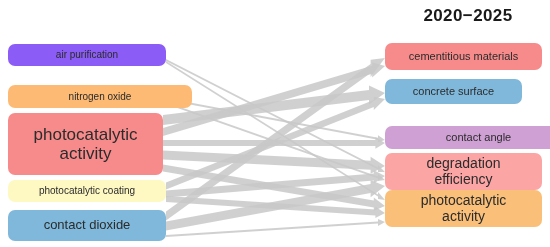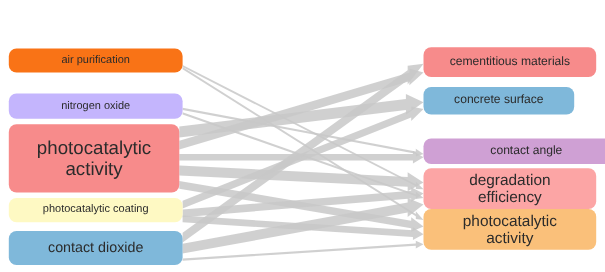--- a/index.html
+++ b/index.html
@@ -51,44 +51,45 @@
     display: block;
     width: 100%;
     white-space: pre-line;
   }
 </style>
 </head>
 <body>
 
 <div id="canvas">
 
+  <div class="col-title" style="left: 468px; top: 6px;">2020−2025</div>
 
   <svg id="flow-layer" viewBox="0 0 550 247" preserveAspectRatio="none" aria-hidden="true">
       <polygon points="166.0,59.0 378.0,167.4 378.0,164.9 385.0,172.0 378.0,171.9 378.0,169.4 166.0,61.0" fill="#c8c8c8" fill-opacity="0.85"></polygon>
       <polygon points="166.0,61.0 378.0,194.6 378.0,192.1 385.0,200.0 378.0,199.1 378.0,196.6 166.0,63.0" fill="#c8c8c8" fill-opacity="0.85"></polygon>
       <polygon points="166.0,98.0 378.0,137.7 378.0,135.2 385.0,140.0 378.0,142.2 378.0,139.7 166.0,100.0" fill="#c8c8c8" fill-opacity="0.85"></polygon>
       <polygon points="166.0,102.0 378.0,176.5 378.0,174.0 385.0,180.0 378.0,181.0 378.0,178.5 166.0,104.0" fill="#c8c8c8" fill-opacity="0.85"></polygon>
       <polygon points="163.0,115.0 369.0,89.9 369.0,85.4 385.0,93.0 369.0,104.4 369.0,99.9 163.0,125.0" fill="#c8c8c8" fill-opacity="0.85"></polygon>
       <polygon points="163.0,128.0 372.2,65.8 372.2,62.2 385.0,66.0 372.2,77.4 372.2,73.8 163.0,136.0" fill="#c8c8c8" fill-opacity="0.85"></polygon>
       <polygon points="163.0,140.0 375.4,140.0 375.4,137.3 385.0,143.0 375.4,148.7 375.4,146.0 163.0,146.0" fill="#c8c8c8" fill-opacity="0.85"></polygon>
       <polygon points="163.0,150.5 370.6,160.8 370.6,156.7 385.0,166.0 370.6,173.8 370.6,169.8 163.0,159.5" fill="#c8c8c8" fill-opacity="0.85"></polygon>
       <polygon points="163.0,164.5 373.8,200.6 373.8,197.4 385.0,206.0 373.8,210.7 373.8,207.6 163.0,171.5" fill="#c8c8c8" fill-opacity="0.85"></polygon>
       <polygon points="166.0,182.5 373.8,99.9 373.8,96.8 385.0,99.0 373.8,110.1 373.8,106.9 166.0,189.5" fill="#c8c8c8" fill-opacity="0.85"></polygon>
       <polygon points="166.0,190.5 373.8,173.4 373.8,170.3 385.0,176.0 373.8,183.6 373.8,180.4 166.0,197.5" fill="#c8c8c8" fill-opacity="0.85"></polygon>
       <polygon points="166.0,196.0 375.4,209.4 375.4,206.7 385.0,213.0 375.4,218.1 375.4,215.4 166.0,202.0" fill="#c8c8c8" fill-opacity="0.85"></polygon>
       <polygon points="166.0,211.5 370.6,63.9 370.6,59.8 385.0,58.0 370.6,76.9 370.6,72.9 166.0,220.5" fill="#c8c8c8" fill-opacity="0.85"></polygon>
       <polygon points="166.0,221.5 370.6,184.1 370.6,180.1 385.0,186.0 370.6,197.2 370.6,193.1 166.0,230.5" fill="#c8c8c8" fill-opacity="0.85"></polygon>
       <polygon points="166.0,235.0 378.0,221.4 378.0,218.9 385.0,222.0 378.0,225.9 378.0,223.4 166.0,237.0" fill="#c8c8c8" fill-opacity="0.85"></polygon>
     </svg>
 
   <div id="left-nodes">
-      <div class="node" style="left: 8px; top: 44px; width: 158px; height: 22px; background: #f97316; font-size: 10px;">
+      <div class="node" style="left: 8px; top: 44px; width: 158px; height: 22px; background: #8b5cf6; font-size: 10px;">
         <span class="node-label">air purification</span>
       </div>
-      <div class="node" style="left: 8px; top: 85px; width: 158px; height: 23px; background: #c4b5fd; font-size: 10px;">
+      <div class="node" style="left: 8px; top: 85px; width: 184px; height: 23px; background: #fdba74; font-size: 10px;">
         <span class="node-label">nitrogen oxide</span>
       </div>
       <div class="node" style="left: 8px; top: 113px; width: 155px; height: 62px; background: rgb(247, 139, 139); font-size: 17px;">
         <span class="node-label">photocatalytic
 activity</span>
       </div>
       <div class="node" style="left: 8px; top: 180px; width: 158px; height: 22px; background: #fef9c3; font-size: 10px;">
         <span class="node-label">photocatalytic coating</span>
       </div>
       <div class="node" style="left: 8px; top: 210px; width: 158px; height: 31px; background: rgb(127, 184, 218); font-size: 13px;">

